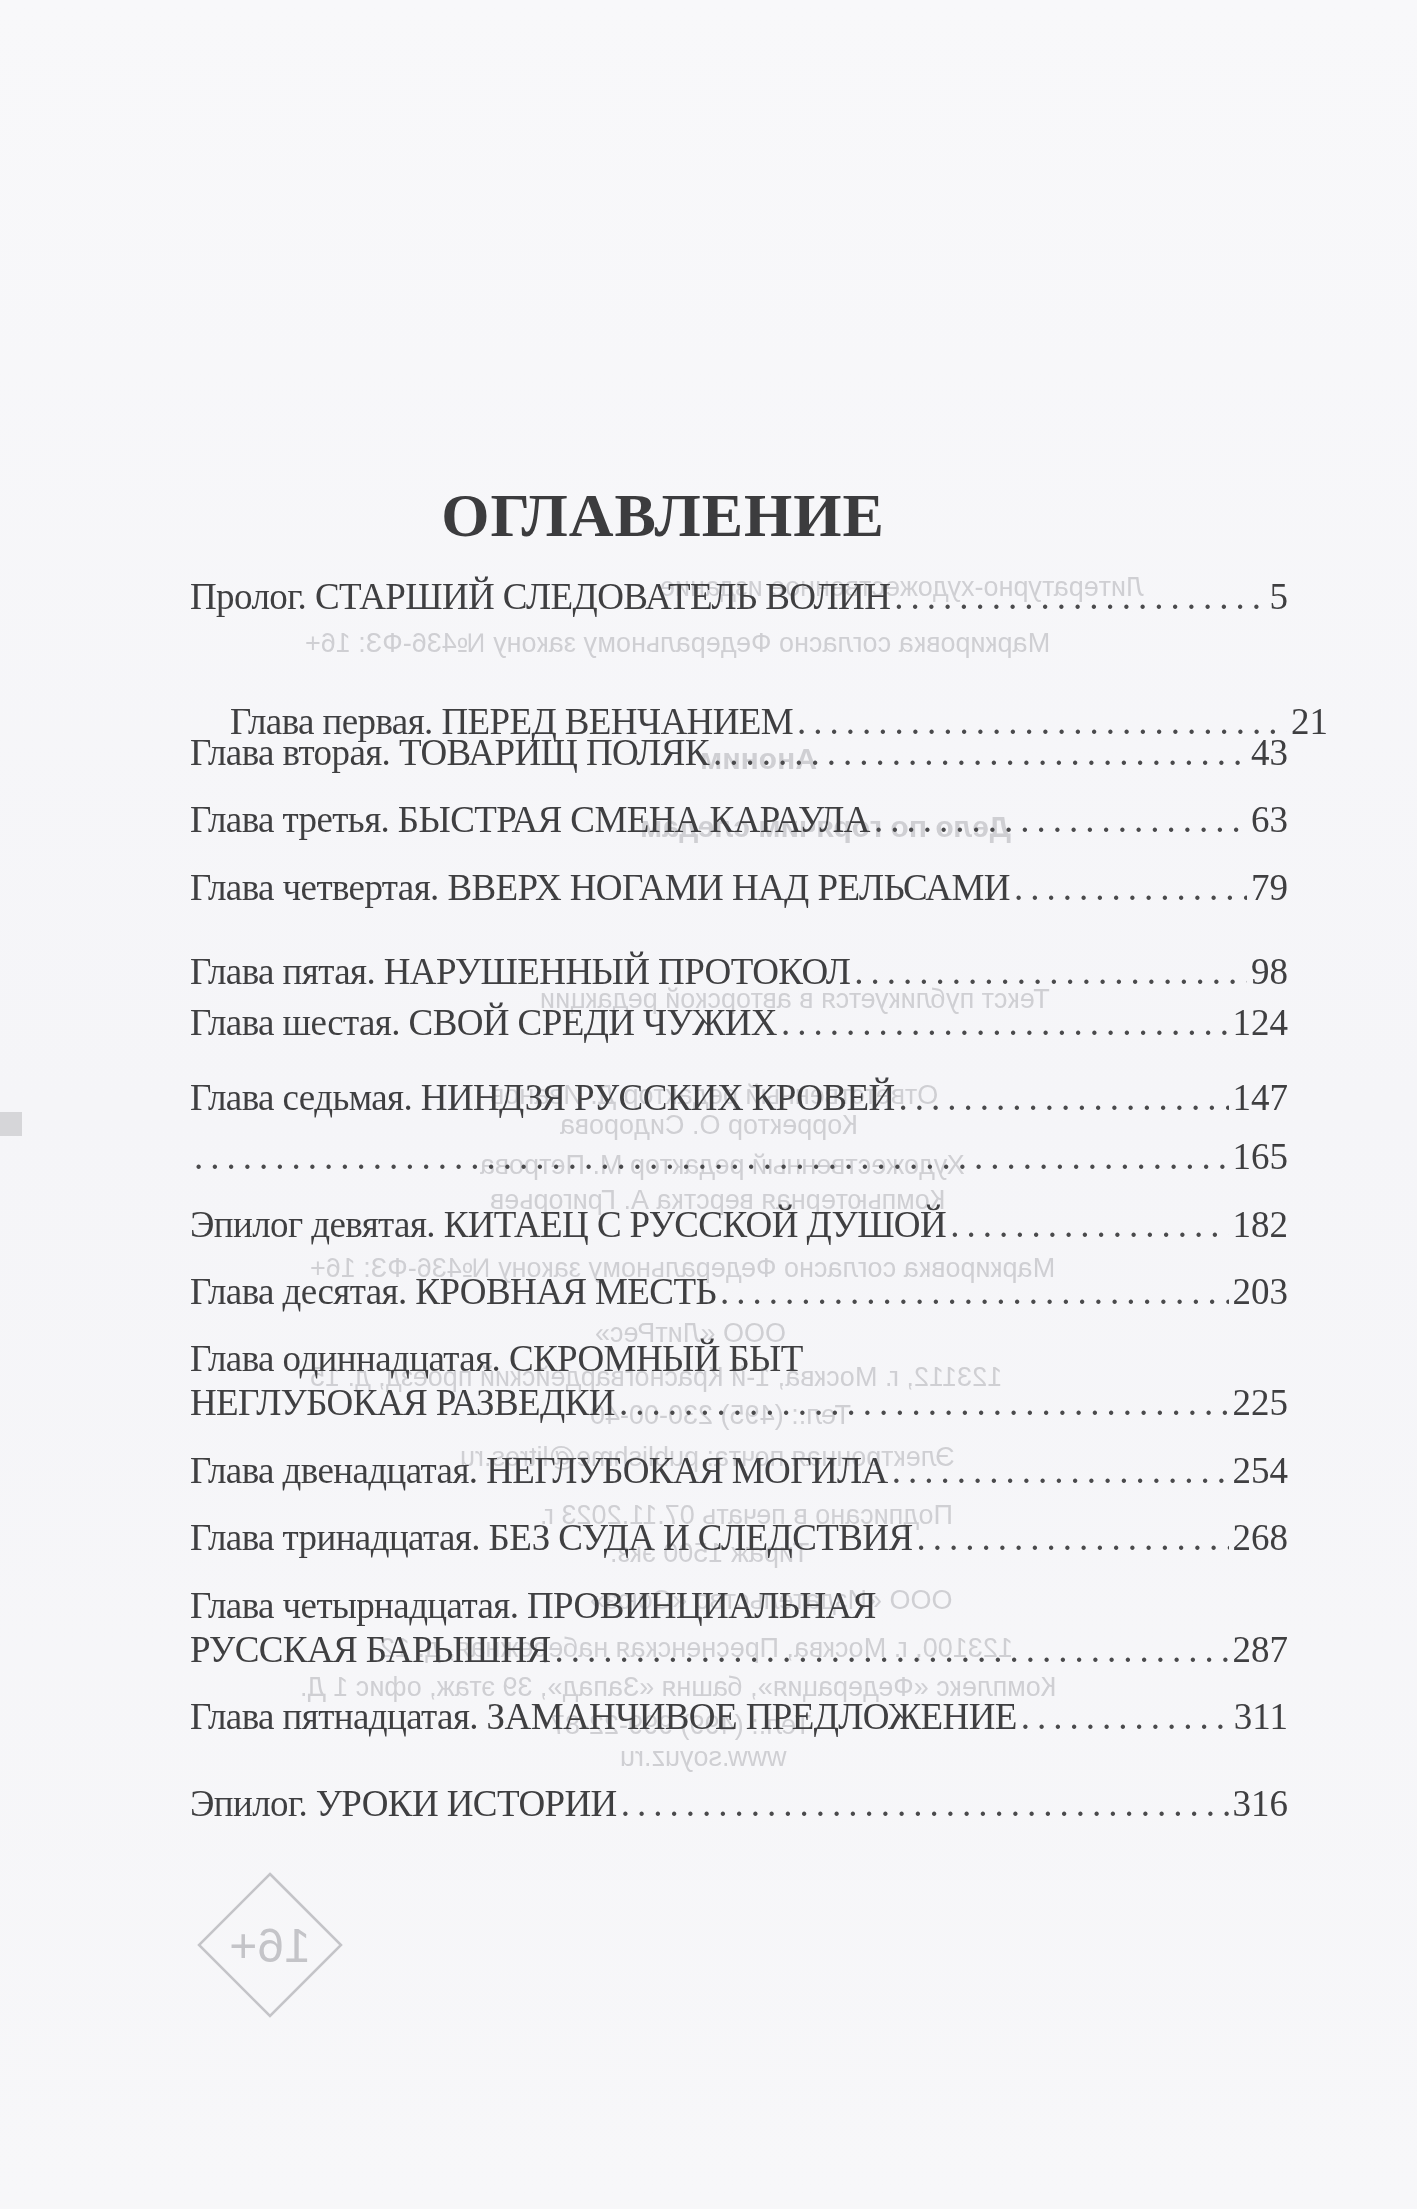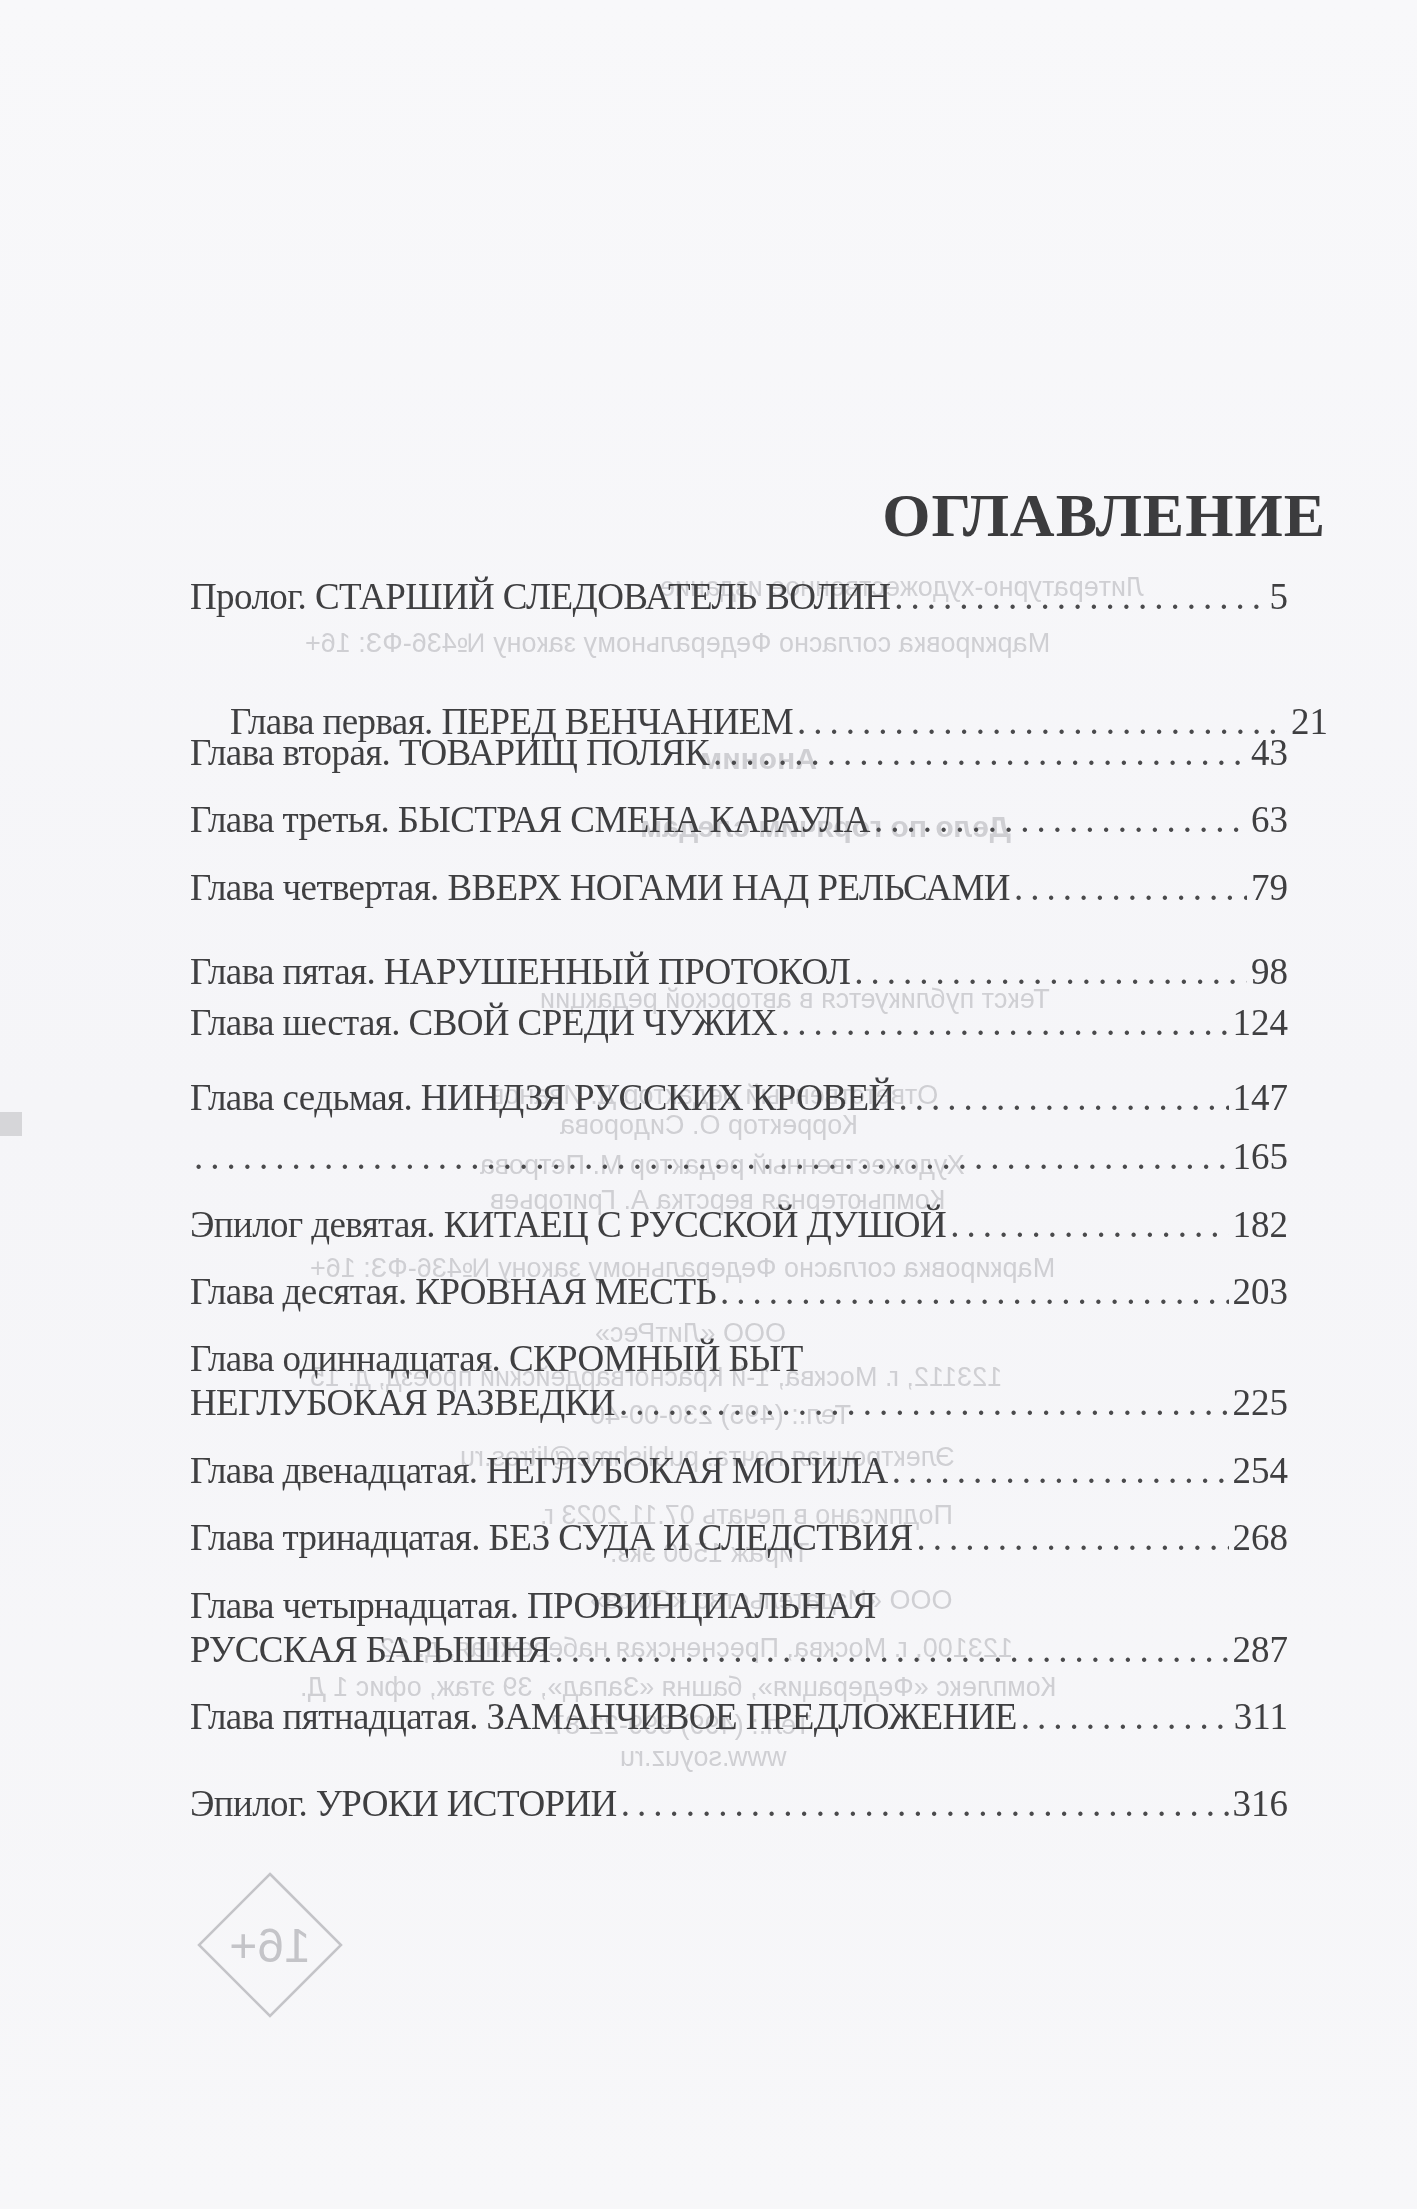--- a/index.html
+++ b/index.html
@@ -35,21 +35,21 @@
     white-space: nowrap;
     transform: scaleX(-1);
     transform-origin: center;
   }
   .bleed-line.bold { font-weight: bold; font-size: 30px; }
   .title {
     position: absolute;
     left: 0;
     width: 1326px;
     top: 438px;
-    text-align: right;
+    text-align: center;
     font-size: 62px;
     letter-spacing: 1px;
     color: #3c3c3e;
     font-family: "Liberation Serif", "DejaVu Serif", serif;
   }
   .toc {
     position: absolute;
     left: 190px;
     width: 1098px;
     top: 0;

